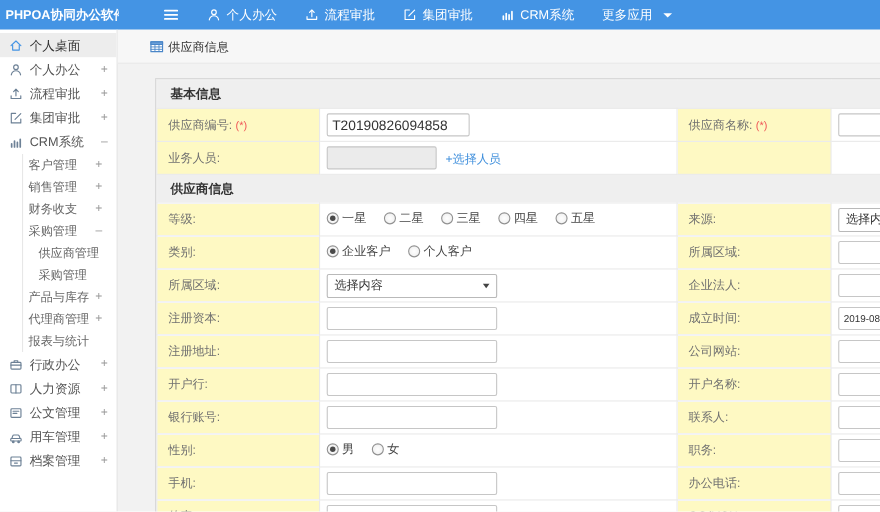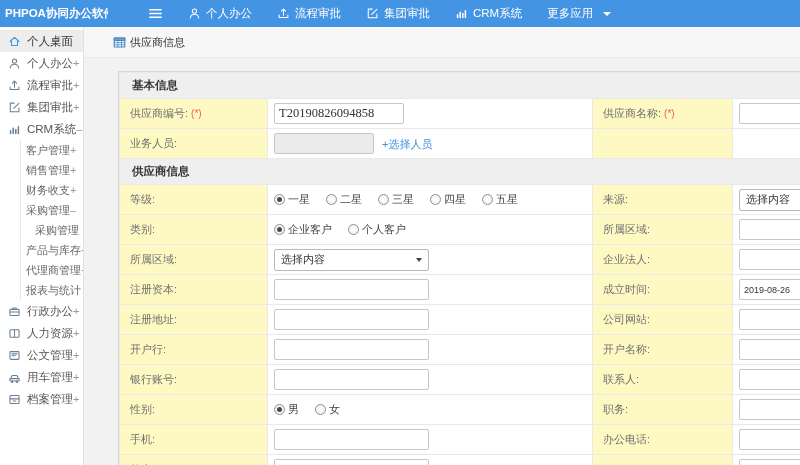--- a/index.html
+++ b/index.html
@@ -13,21 +13,21 @@
   #logo{width:103px;padding-left:5px;font-size:11.5px;font-weight:bold;white-space:nowrap;overflow:hidden}
   #hamburger{margin-left:40px;width:15px;height:15px;cursor:pointer;color:#fff;flex:none}
   #topmenu{display:flex;align-items:center}
   .tm-item{display:flex;align-items:center;margin-left:25px;font-size:11.5px;cursor:pointer;white-space:nowrap}
   .tm-item .icn{width:13px;height:13px;margin-right:5px}
   .caret{width:0;height:0;border-left:4px solid transparent;border-right:4px solid transparent;border-top:4.5px solid #fff;margin-left:10px}
   .icn{display:inline-flex;flex:none}
   .icn svg{width:100%;height:100%;display:block}
   
   #layout{display:flex;height:438px}
-  #sidebar{width:84px;flex:none;background:#fff;border-right:1px solid #e1e1e1;padding-top:3px;box-sizing:border-box;overflow:hidden}
+  #sidebar{width:107px;flex:none;background:#fff;border-right:1px solid #e1e1e1;padding-top:3px;box-sizing:border-box;overflow:hidden}
   .side-item{display:flex;align-items:center;cursor:pointer;color:#555;white-space:nowrap}
   .side-item.lvl0{height:22px;padding:0 8px;font-size:11.5px}
   .side-item.lvl0 .icn{width:13px;height:13px;margin-right:6px;color:#6d8196}
   .side-item.active{background:#ededed;color:#333}
   .side-item.active .icn{color:#4494e4}
   .side-item.lvl1,.side-item.lvl2{height:20px;font-size:11px;margin-left:20px;border-left:1px solid #e7e7e7;color:#666;padding-right:13px}
   .side-item.lvl1{padding-left:5px}
   .side-item.lvl2{padding-left:14px}
   .s-expand{margin-left:auto;color:#999;font-size:11px}
   #content{flex:1;min-width:0}
@@ -171,20 +171,23 @@
       </div>
       <div class="side-item lvl1" data-name="sidebar-item">
         <span class="s-label" data-name="sidebar-item-label">财务收支</span>
         <span class="s-expand" data-name="expand-toggle-icon">+</span>
       </div>
       <div class="side-item lvl1" data-name="sidebar-item">
         <span class="s-label" data-name="sidebar-item-label">采购管理</span>
         <span class="s-expand" data-name="expand-toggle-icon">–</span>
       </div>
       <div class="side-item lvl2" data-name="sidebar-item">
+        <span class="s-label" data-name="sidebar-item-label">供应商管理</span>
+      </div>
+      <div class="side-item lvl2" data-name="sidebar-item">
         <span class="s-label" data-name="sidebar-item-label">采购管理</span>
       </div>
       <div class="side-item lvl1" data-name="sidebar-item">
         <span class="s-label" data-name="sidebar-item-label">产品与库存</span>
         <span class="s-expand" data-name="expand-toggle-icon">+</span>
       </div>
       <div class="side-item lvl1" data-name="sidebar-item">
         <span class="s-label" data-name="sidebar-item-label">代理商管理</span>
         <span class="s-expand" data-name="expand-toggle-icon">+</span>
       </div>
@@ -266,21 +269,21 @@
             <col style="width:325px">
             <col style="width:140px">
             <col style="width:263px">
         </colgroup>
         <tbody id="form-body">
             <tr class="section-row" data-name="form-section-row">
               <td class="section-cell" data-name="section-header" colspan="4"><span class="section-title" data-name="section-title">基本信息</span></td>
             </tr>
             <tr class="form-row" data-name="form-row">
               <td class="lbl" data-name="field-label-cell"><span class="lbl-text" data-name="field-label">供应商编号:</span><span class="req" data-name="required-marker">(*)</span></td>
-              <td class="fld" data-name="field-cell"><input class="t-input" data-name="supplier-code-input" type="text" value="T20190826094858" style="width: 130px; font-family: Liberation Serif, serif;"></td>
+              <td class="fld" data-name="field-cell"><input class="t-input" data-name="supplier-code-input" type="text" value="T20190826094858" style="width: 130px;"></td>
               <td class="lbl" data-name="field-label-cell"><span class="lbl-text" data-name="field-label">供应商名称:</span><span class="req" data-name="required-marker">(*)</span></td>
               <td class="fld" data-name="field-cell"><input class="t-input" data-name="supplier-name-input" type="text" style="width: 150px;"></td>
             </tr>
             <tr class="form-row" data-name="form-row">
               <td class="lbl" data-name="field-label-cell"><span class="lbl-text" data-name="field-label">业务人员:</span></td>
               <td class="fld" data-name="field-cell"><input class="t-input ro" data-name="staff-input" type="text" readonly="" style="width: 100px;"><a class="sel-link" data-name="choose-staff-link">+选择人员</a></td>
               <td class="lbl" data-name="field-label-cell"></td>
               <td class="fld" data-name="field-cell"></td>
             </tr>
             <tr class="section-row" data-name="form-section-row">

